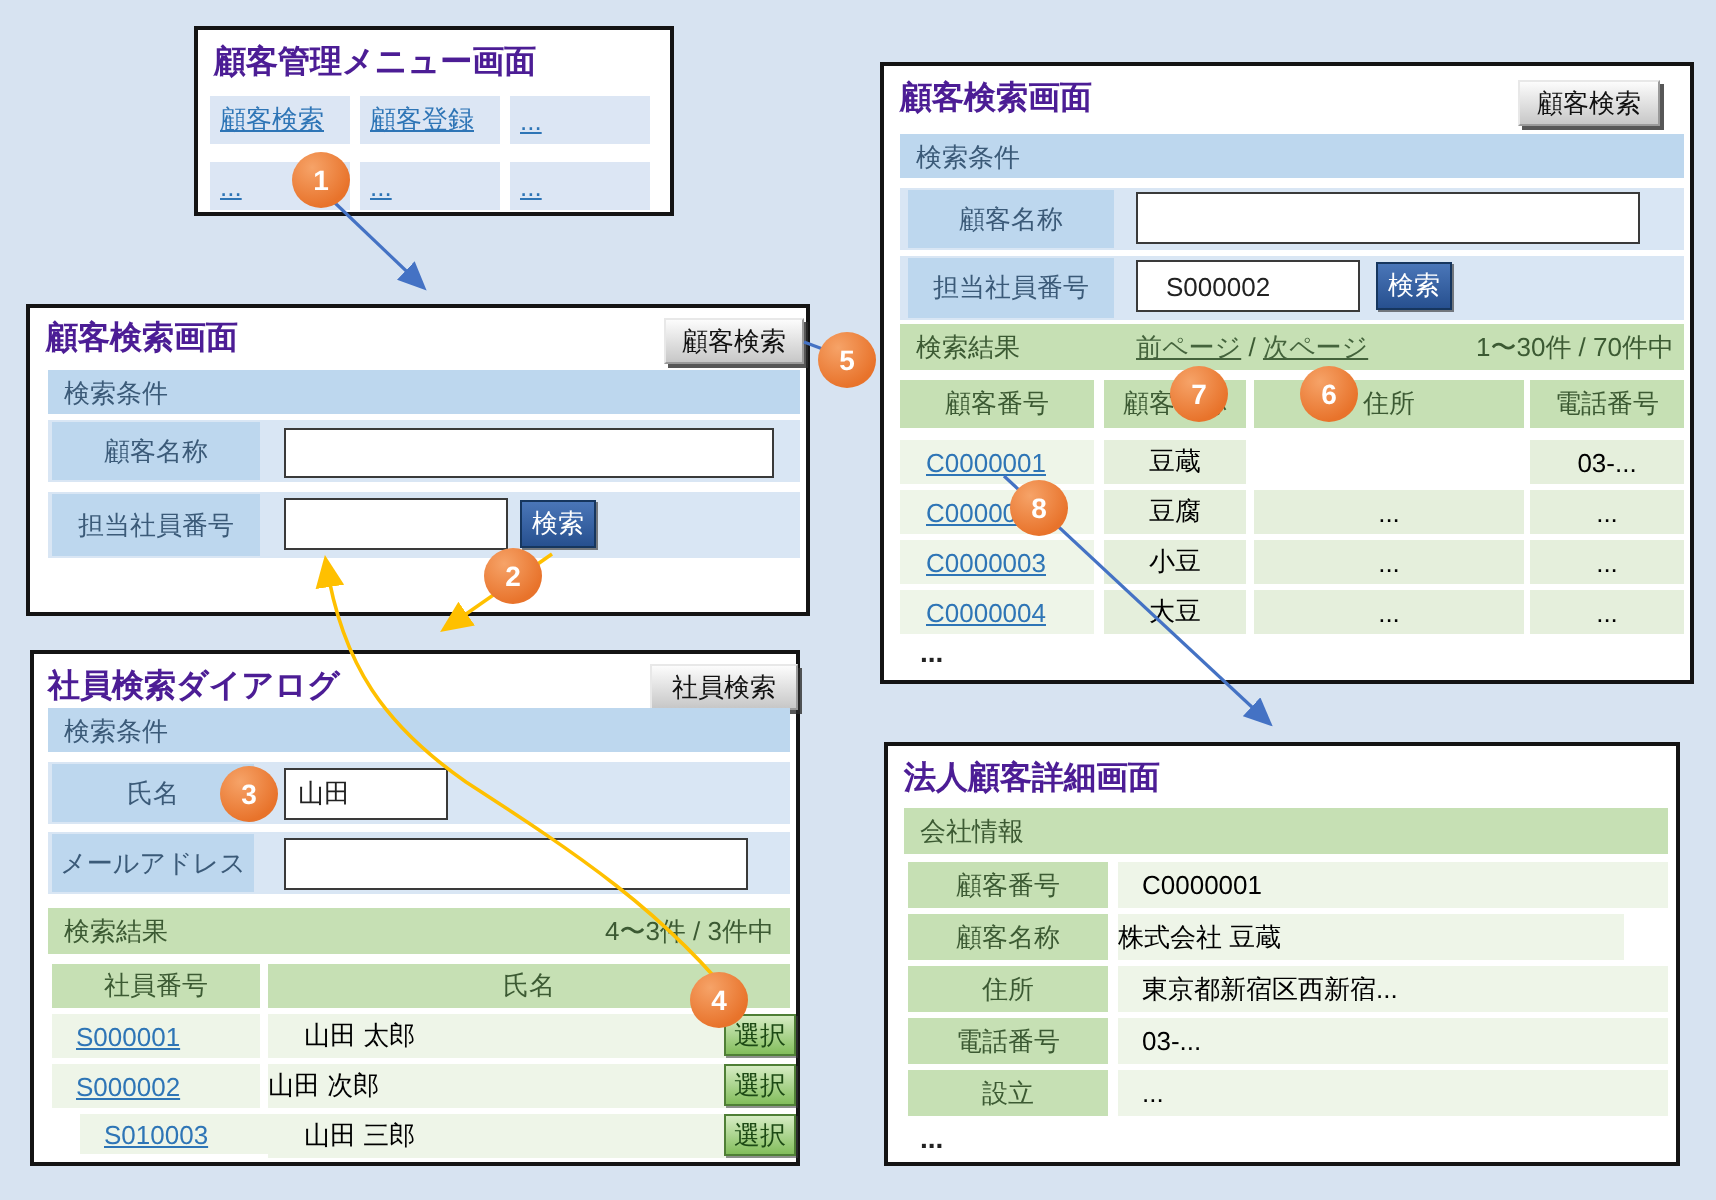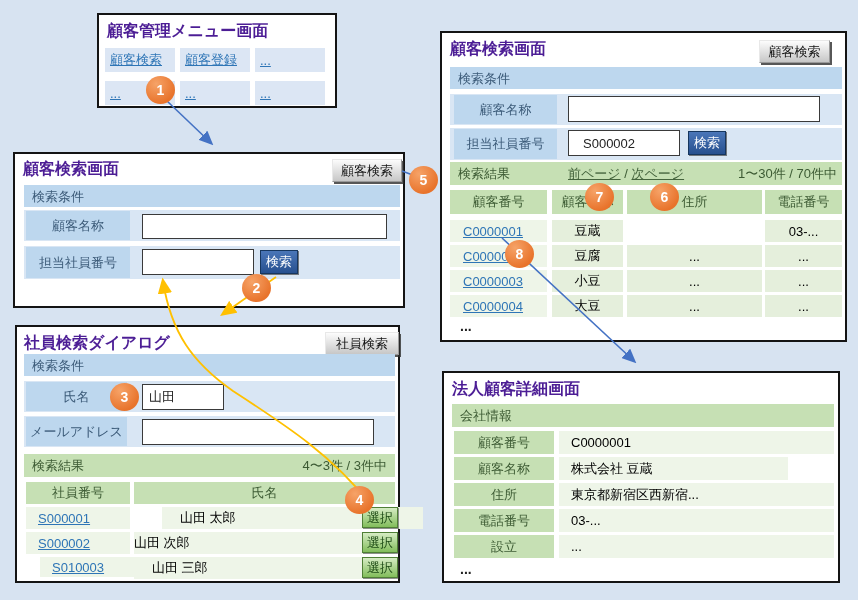--- a/index.html
+++ b/index.html
@@ -94,21 +94,21 @@
     <div class="bar bar-green" style="left:7px; top:127px; width:371px; height:23px;">
       <span>検索結果</span>
       <span class="gtext" style="position:absolute; right:8px; top:3px;">4〜3件 / 3件中</span>
     </div>
     <div class="cell th-green" style="left:9px; top:155px; width:104px; height:22px;">社員番号</div>
     <div class="cell th-green" style="left:117px; top:155px; width:261px; height:22px;">氏名</div>
 
     <div class="cell td-g1" style="left:9px; top:180px; width:104px; height:22px; padding-left:12px;">
       <span class="link">S000001</span>
     </div>
-    <div class="cell td-g1" style="left:117px; top:180px; width:261px; height:22px; padding-left:18px;margin-left:28px;">山田 太郎</div>
+    <div class="cell td-g1" style="left:117px; top:180px; width:261px; height:22px; padding-left:18px;">山田 太郎</div>
     <div class="btn-green" style="left:345px; top:180px; width:36px; height:21px;">選択</div>
 
     <div class="cell td-g1" style="left:9px; top:205px; width:104px; height:22px; padding-left:12px;">
       <span class="link">S000002</span>
     </div>
     <div class="cell td-g1" style="left:117px; top:205px; width:261px; height:22px; ">山田 次郎</div>
     <div class="btn-green" style="left:345px; top:205px; width:36px; height:21px;">選択</div>
 
     <div class="cell td-g1" style="left:23px; top:230px; width:104px; height:20px; padding-left:12px;">
       <span class="link">S010003</span>
@@ -173,21 +173,21 @@
   </div>
 
   <div class="panel" style="left:442px; top:371px; width:398px; height:212px;">
     <div class="ptitle" style="left:8px; top:6px;">法人顧客詳細画面</div>
     <div class="bar bar-green" style="left:8px; top:31px; width:382px; height:23px;">会社情報</div>
 
     <div class="cell th-green" style="left:10px; top:58px; width:100px; height:23px;">顧客番号</div>
     <div class="cell td-g1" style="left:115px; top:58px; width:275px; height:23px; padding-left:12px;">C0000001</div>
 
     <div class="cell th-green" style="left:10px; top:84px; width:100px; height:23px;">顧客名称</div>
-    <div class="cell td-g1" style="left:115px; top:84px; width:229px; height:23px; padding-left:12px;">株式会社 豆蔵</div>
+    <div class="cell td-g1" style="left:115px; top:84px; width:253px; height:23px; ">株式会社 豆蔵</div>
 
     <div class="cell th-green" style="left:10px; top:110px; width:100px; height:23px;">住所</div>
     <div class="cell td-g1" style="left:115px; top:110px; width:275px; height:23px; padding-left:12px;">東京都新宿区西新宿...</div>
 
     <div class="cell th-green" style="left:10px; top:136px; width:100px; height:23px;">電話番号</div>
     <div class="cell td-g1" style="left:115px; top:136px; width:275px; height:23px; padding-left:12px;">03-...</div>
 
     <div class="cell th-green" style="left:10px; top:162px; width:100px; height:23px;">設立</div>
     <div class="cell td-g1" style="left:115px; top:162px; width:275px; height:23px; padding-left:12px;">...</div>
 

